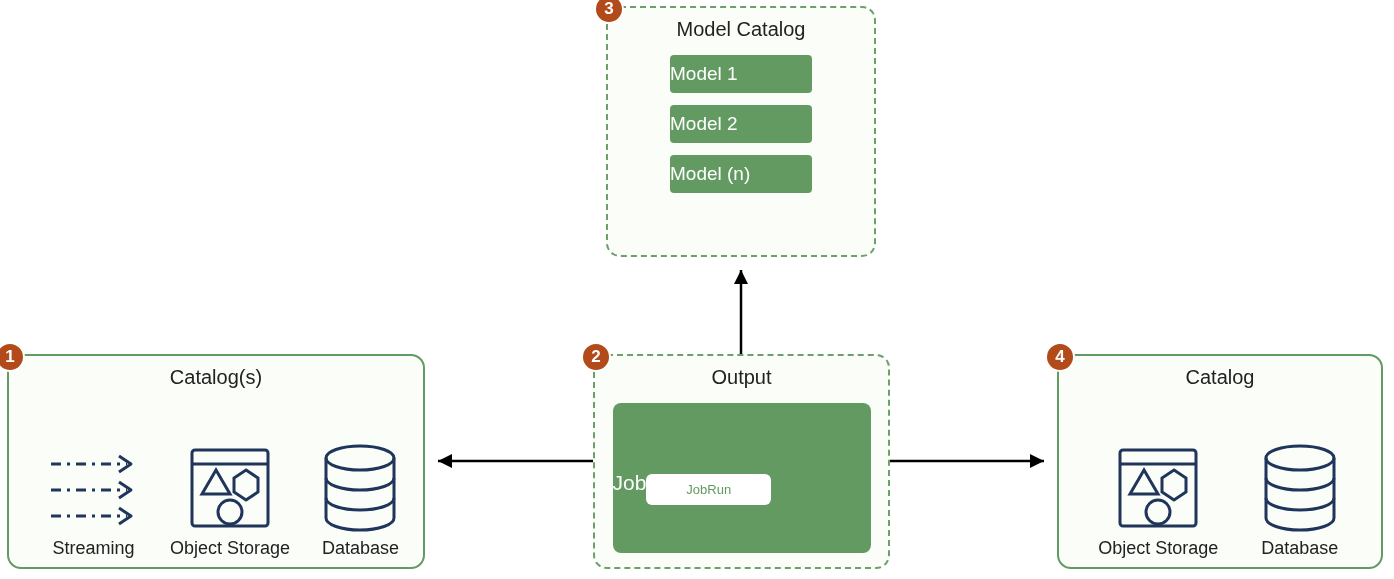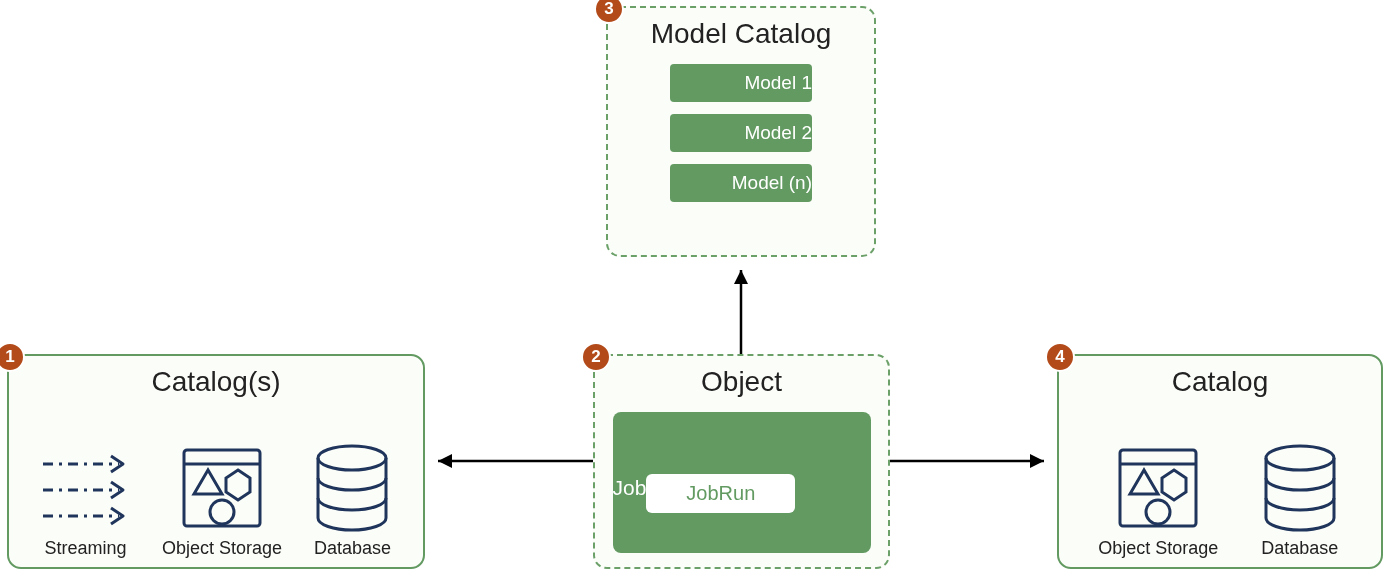--- a/index.html
+++ b/index.html
@@ -39,34 +39,35 @@
     border-radius:50%;
     background:var(--badge);
     color:#fff;
     font-weight:700;
     font-size:17px;
     display:flex;align-items:center;justify-content:center;
     border:2px solid #fff;
     box-sizing:border-box;
   }
   .box-title{
-    font-size:28px;
+    font-size:20px;
     margin-top:10px;
     text-align:center;
   }
 
   
   #b1{ left:7px; top:354px; width:418px; height:215px; }
   #b1 .row{
     display:flex;
     justify-content:space-evenly;
     align-items:flex-end;
     width:100%;
     flex:1;
     padding-bottom:8px;
+    padding-left:16px;
   }
   .icon-col{display:flex;flex-direction:column;align-items:center;}
   .icon-col .lbl{font-size:18px;color:var(--text);margin-top:4px;}
   svg.ico *{stroke:var(--navy);fill:none;stroke-width:3;}
 
   
   #b2{ left:593px; top:354px; width:297px; height:215px; }
   .job{
     margin-top:14px;
     background:var(--green);
@@ -77,31 +78,31 @@
     display:flex;flex-direction:row;align-items:center;
     color:#fff;
     font-size:21px;
     padding-top:10px;
     box-sizing:border-box;
   }
   .jobrun{
     margin-top:12px;
     background:#fff;
     color:var(--green);
-    font-size:20px;
+    font-size:13px;
     padding:8px 40px;
     border-radius:6px;
   }
 
   
   #b3{ left:606px; top:6px; width:270px; height:251px; }
   .model-list{display:flex;flex-direction:column;gap:12px;margin-top:14px;width:100%;align-items:center;}
   .model{
     background:var(--green);color:#fff;font-size:19px;
-    padding:8px 0;width:142px;text-align:right;border-radius:4px;
+    padding:8px 0;width:142px;text-align:left;border-radius:4px;
   }
 
   
   #b4{ left:1057px; top:354px; width:326px; height:215px; }
   #b4 .row{display:flex;justify-content:space-evenly;align-items:flex-end;width:100%;flex:1;padding-bottom:8px;}
 
   
   svg.arrows{position:absolute;left:0;top:0;width:1394px;height:579px;pointer-events:none;}
   svg.arrows line{stroke:#000;stroke-width:2.5;}
   svg.arrows polygon{fill:#000;}
@@ -153,21 +154,21 @@
         <path d="M8 36 a34 12 0 0 0 68 0"></path>
         <path d="M8 56 a34 12 0 0 0 68 0"></path>
       </svg>
       <div class="lbl">Database</div>
     </div>
   </div>
 </div>
 
 <div id="b2" class="box dashed">
   <div class="badge">2</div>
-  <div class="box-title">Object</div>
+  <div class="box-title">Output</div>
   <div class="job">
     <div>Job</div>
     <div class="jobrun">JobRun</div>
   </div>
 </div>
 
 <div id="b3" class="box dashed">
   <div class="badge">3</div>
   <div class="box-title">Model Catalog</div>
   <div class="model-list">

